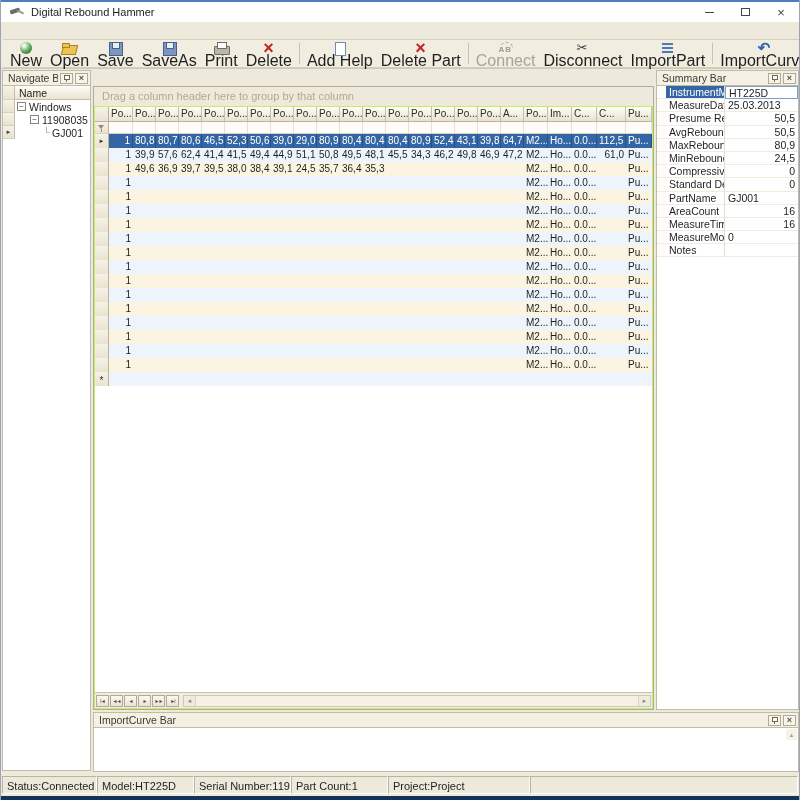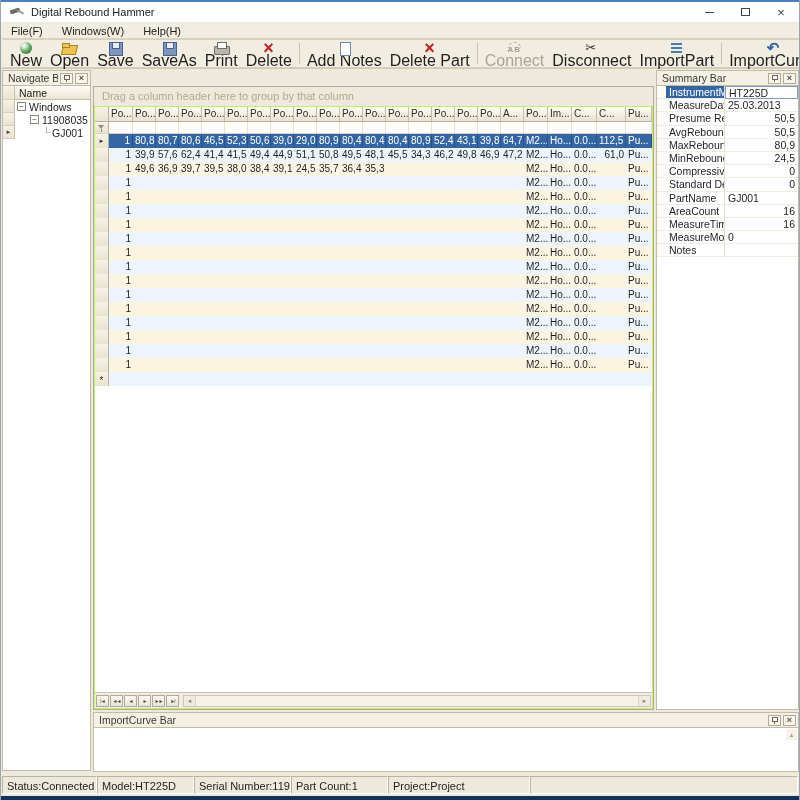--- a/index.html
+++ b/index.html
@@ -163,25 +163,20 @@
         </span>
       <span class="win-btn">
           <span class="glyph-max"></span>
         </span>
       <span class="win-btn">
           <span class="glyph-close">×</span>
         </span>
     </span>
   </div>
 
-  <div class="menubar">
-      <span class="menu-item">File(F)</span>
-      <span class="menu-item">Windows(W)</span>
-      <span class="menu-item">Help(H)</span>
-    </div>
 
   <div class="toolbar-wrap">
     <div class="toolbar">
         <span class="tb-btn">
           <span class="tbi i-new"></span>
           <span class="tbl">New</span>
         </span>
         <span class="tb-btn">
           <span class="tbi i-open"></span>
           <span class="tbl">Open</span>
@@ -198,21 +193,21 @@
           <span class="tbi i-print"></span>
           <span class="tbl">Print</span>
         </span>
         <span class="tb-btn">
           <span class="tbi i-delete"></span>
           <span class="tbl">Delete</span>
         </span>
         <span class="tb-sep"></span>
         <span class="tb-btn">
           <span class="tbi i-addpart"></span>
-          <span class="tbl">Add Notes</span>
+          <span class="tbl">Add Help</span>
         </span>
         <span class="tb-btn">
           <span class="tbi i-deletepart"></span>
           <span class="tbl">Delete Part</span>
         </span>
         <span class="tb-sep"></span>
         <span class="tb-btn disabled">
           <span class="tbi i-connect"></span>
           <span class="tbl">Connect</span>
         </span>

